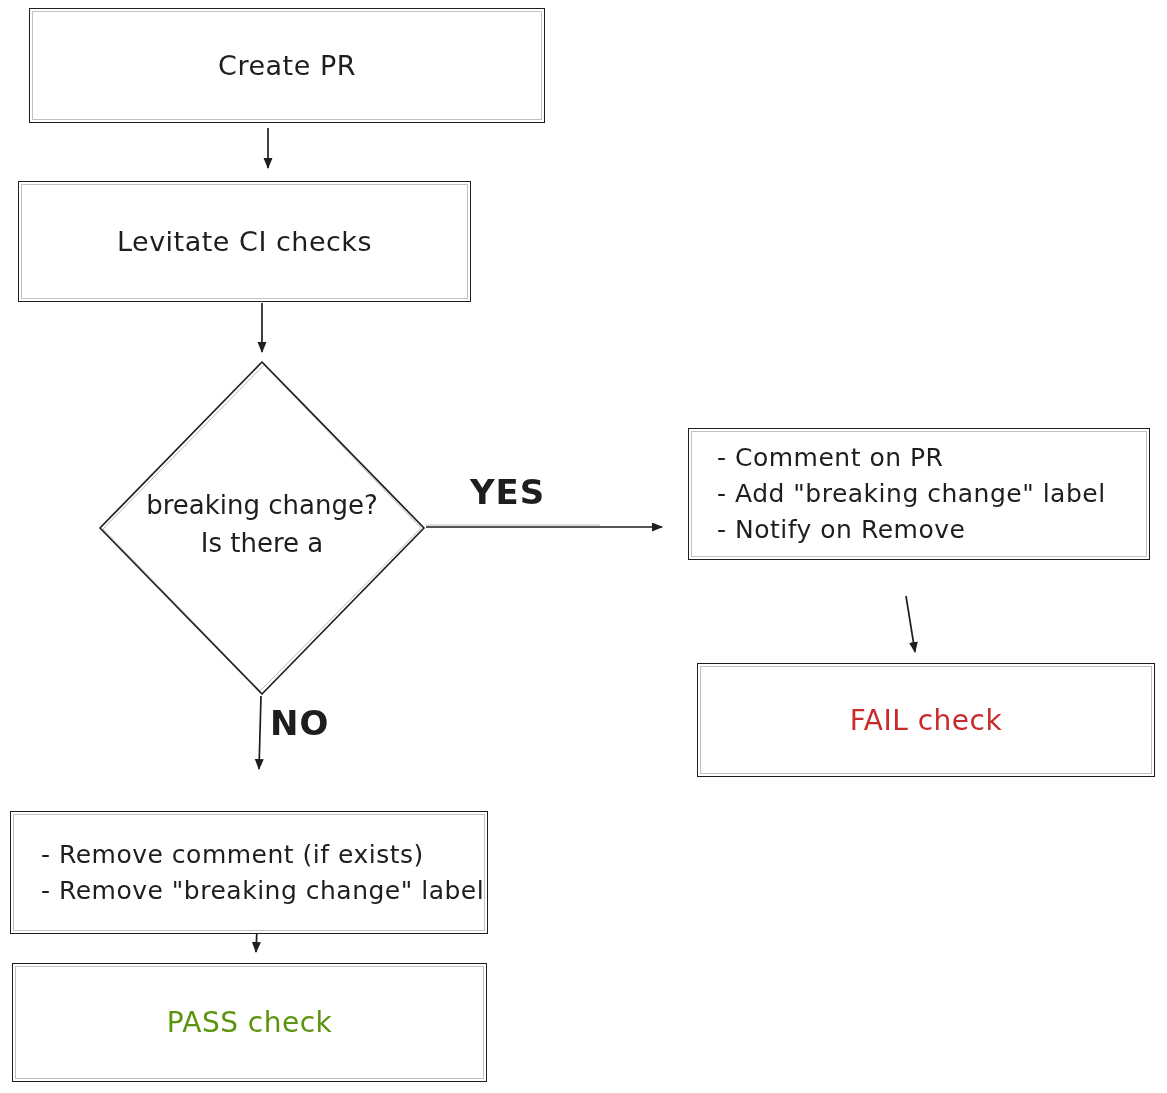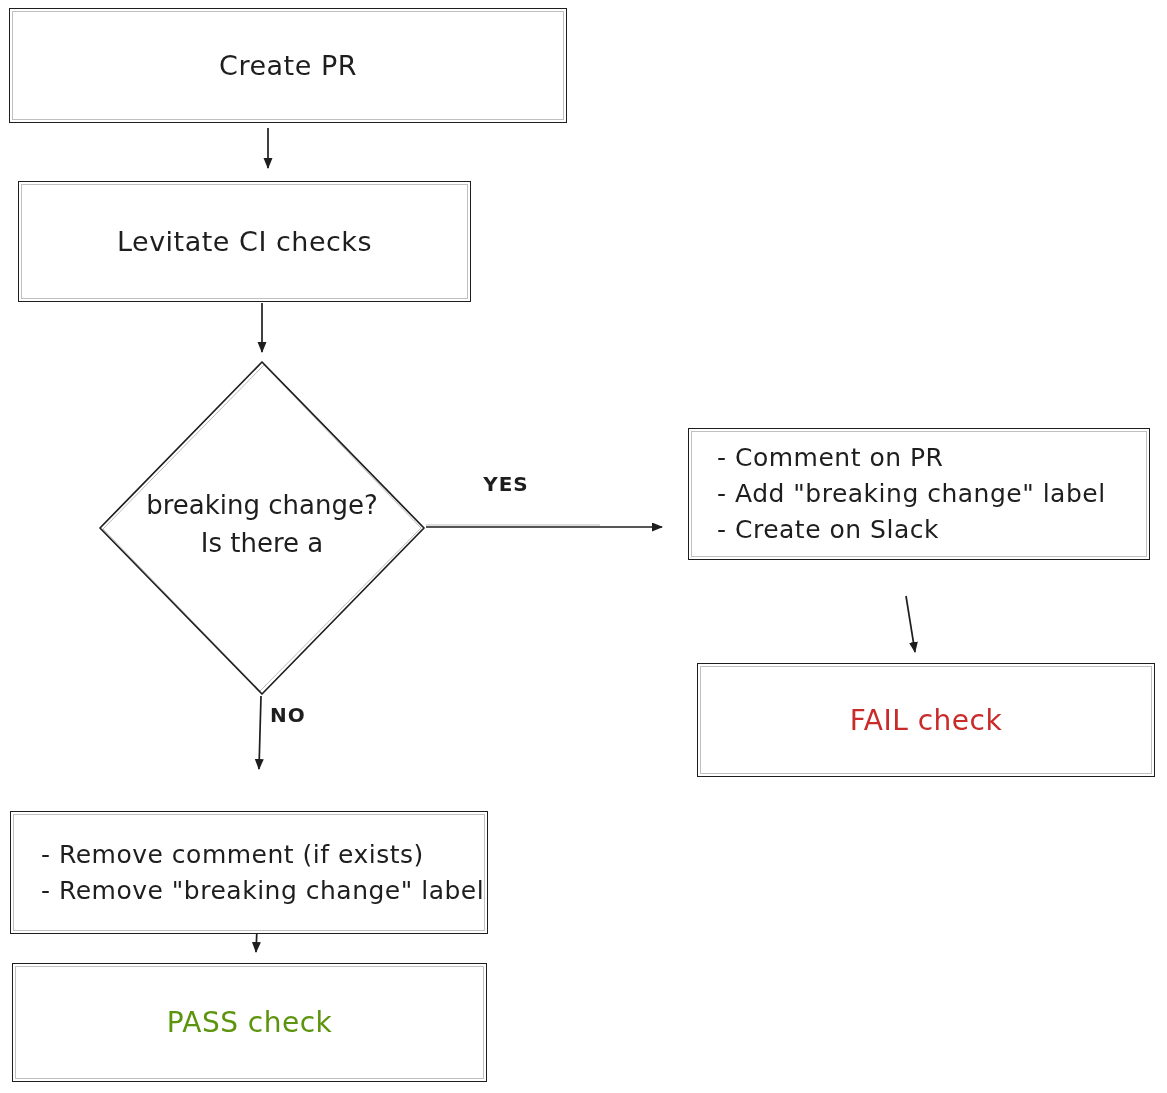--- a/index.html
+++ b/index.html
@@ -75,21 +75,21 @@
     left: 110px;
     top: 486px;
     width: 304px;
     text-align: center;
     font-size: 26px;
     line-height: 38px;
     color: var(--stroke, #1e1e1e);
   }
   .edge-label {
     position: absolute;
-    font-size: 20px;
+    font-size: 34px;
     font-weight: bold;
     letter-spacing: 1px;
     color: var(--stroke, #1e1e1e);
   }
   #yes-label { left: 470px; top: 472px; width: 72px; text-align: center; }
   #no-label  { left: 270px; top: 703px; width: 60px; text-align: left; }
 </style>
 </head>
 <body>
 
@@ -112,41 +112,41 @@
     <line class="edge-line" x1="426" y1="527" x2="662" y2="527" marker-end="url(#arrowhead)"></line>
     <line class="sketch-line" x1="426" y1="525" x2="600" y2="525"></line>
 
     <line class="edge-line" x1="906" y1="596" x2="915" y2="652" marker-end="url(#arrowhead)"></line>
 
     <line class="edge-line" x1="261" y1="696" x2="259" y2="769" marker-end="url(#arrowhead)"></line>
 
     <line class="edge-line" x1="258" y1="904" x2="256" y2="952" marker-end="url(#arrowhead)"></line>
   </svg>
 
-  <div class="node" style="left:9px; top:8px; width:558px; height:115px;">
+  <div class="node" style="left:29px; top:8px; width:516px; height:115px;">
     <span>Create PR</span>
   </div>
 
   <div class="node" style="left:18px; top:181px; width:453px; height:121px;">
     <span>Levitate CI checks</span>
   </div>
 
   <div class="diamond-label">
     <div>breaking change?</div>
     <div>Is there a</div>
   </div>
 
   <div class="edge-label" id="yes-label">YES</div>
 
   <div class="edge-label" id="no-label">NO</div>
 
   <div class="node list" style="left:688px; top:428px; width:462px; height:132px; padding-left:28px;">
     <span>- Comment on PR</span>
     <span>- Add "breaking change" label</span>
-    <span>- Create on Slack</span>
+    <span>- Notify on Remove</span>
   </div>
 
   <div class="node" style="left:697px; top:663px; width:458px; height:114px;">
     <span class="fail-text">FAIL check</span>
   </div>
 
   <div class="node list" style="left:10px; top:779px; width:478px; height:123px; padding-left:30px;margin-top:32px;">
     <span>- Remove comment (if exists)</span>
     <span>- Remove "breaking change" label</span>
   </div>

